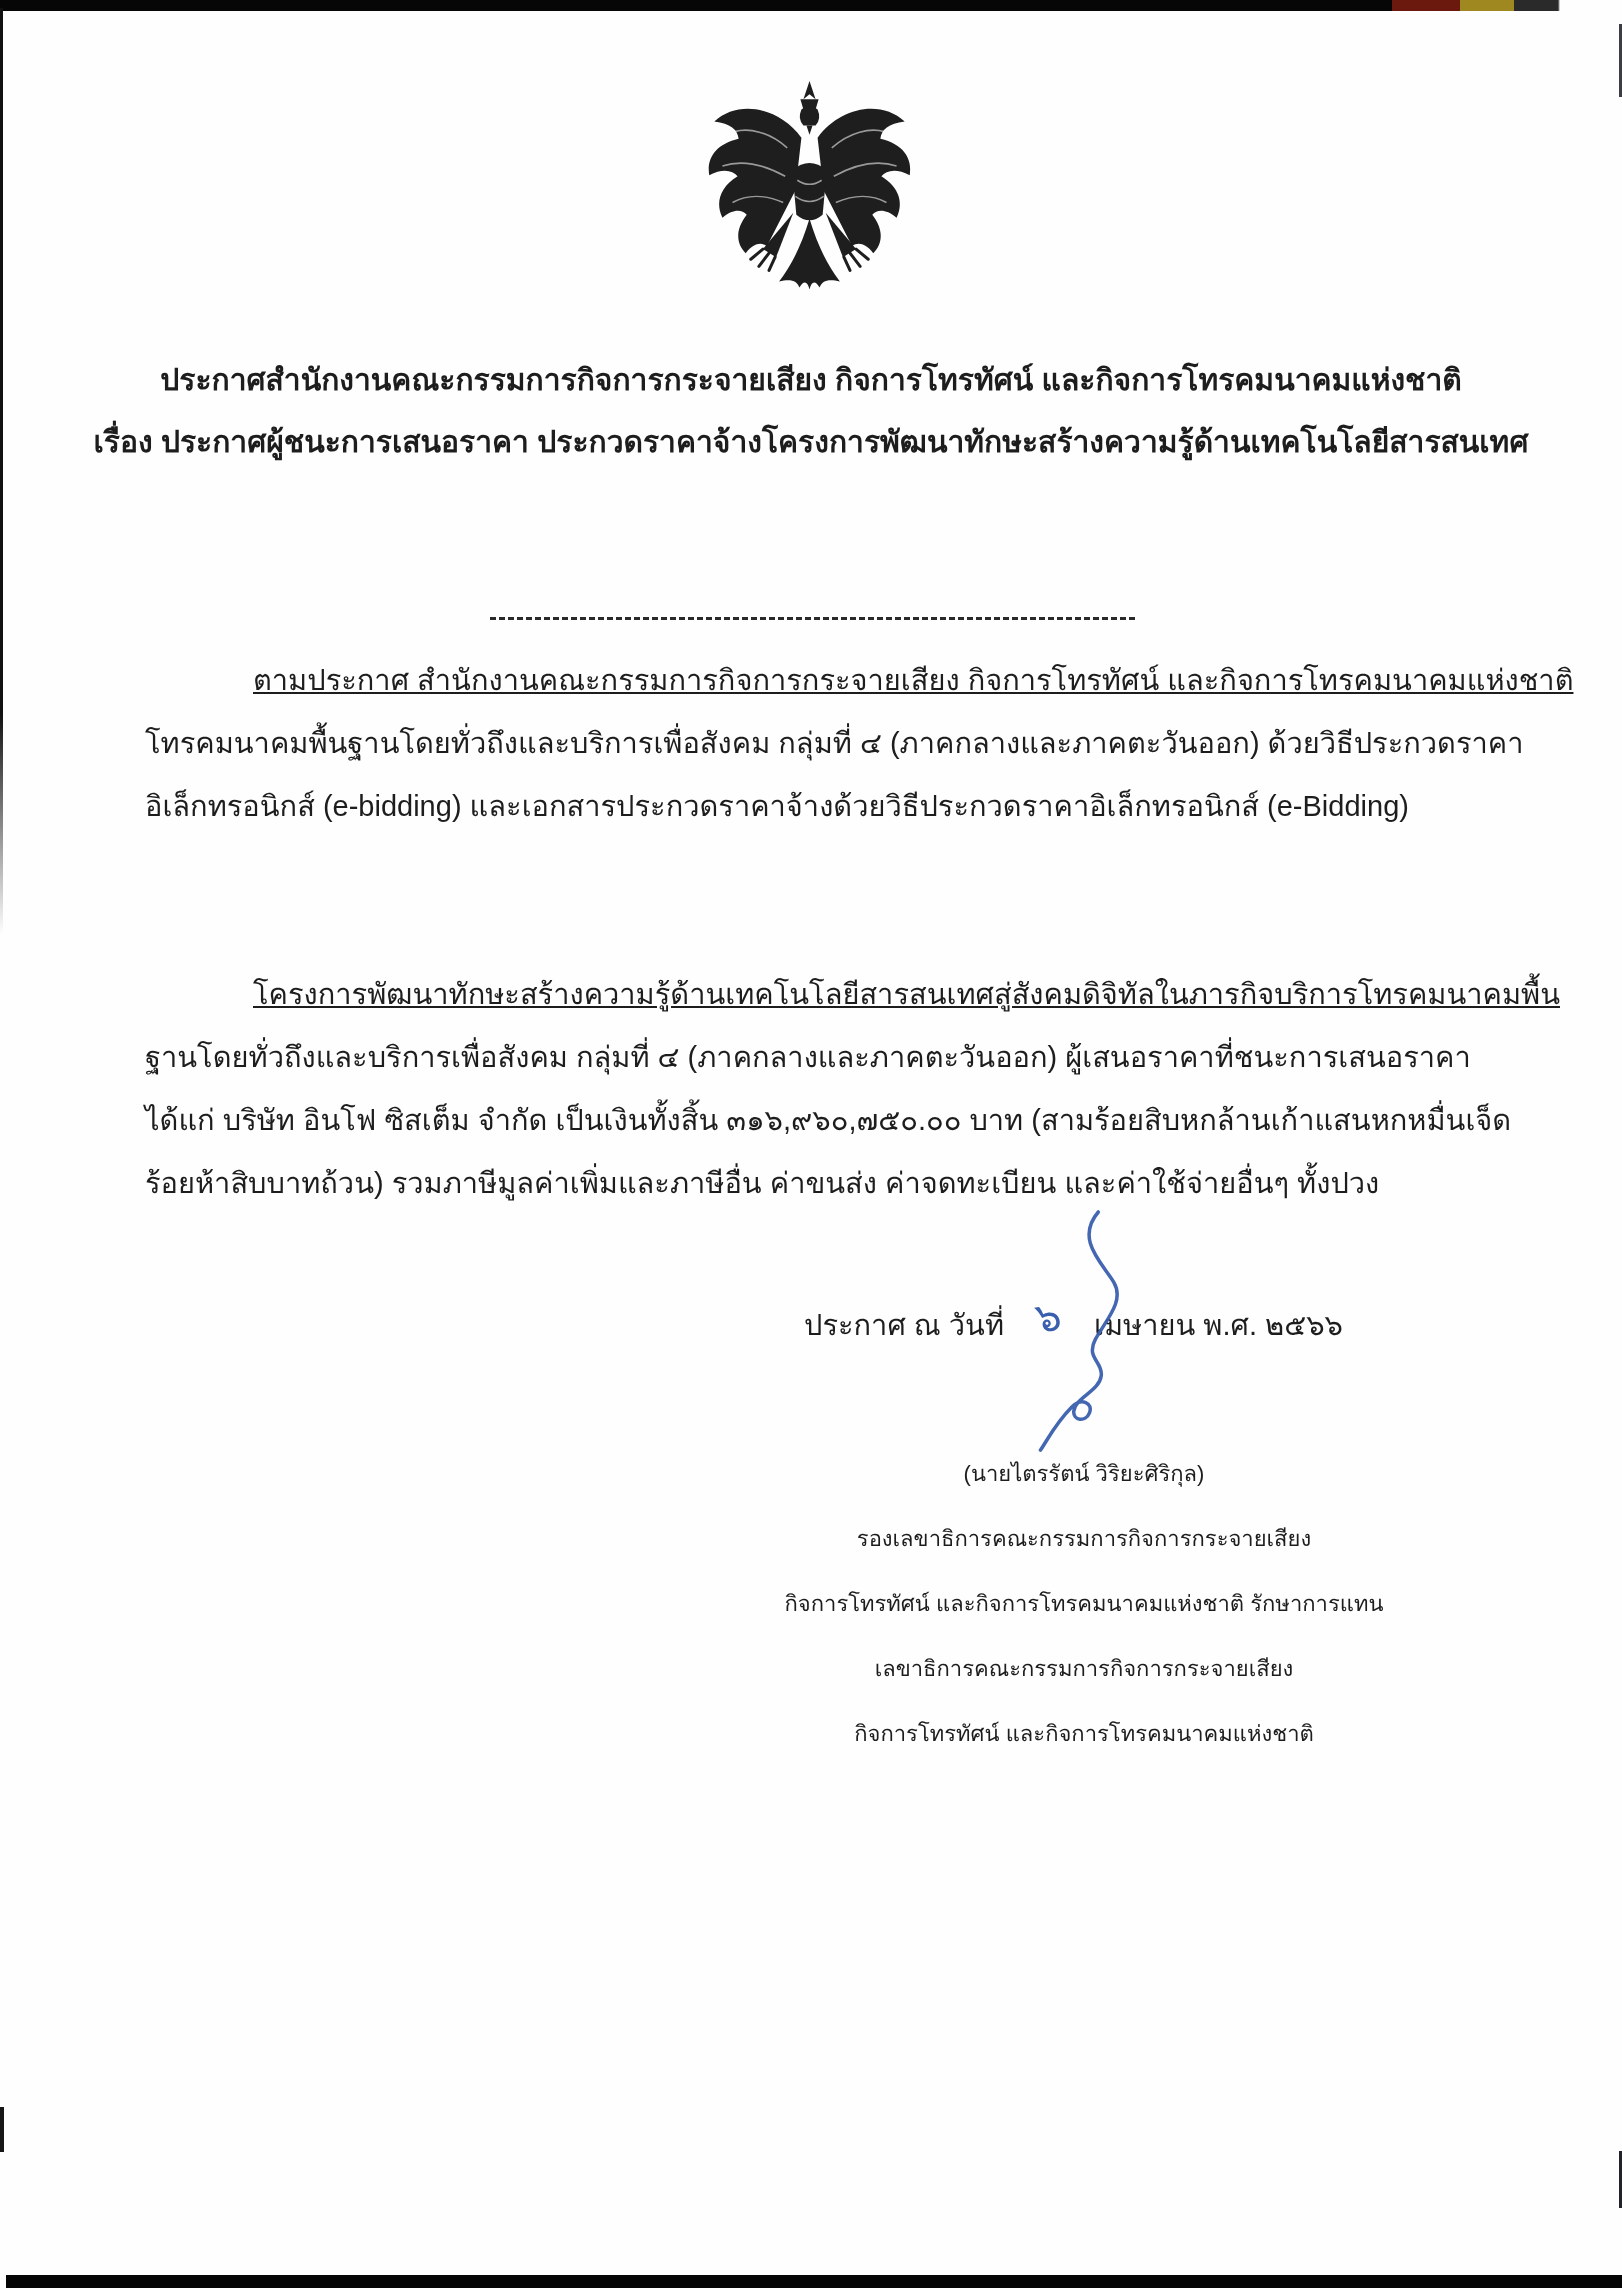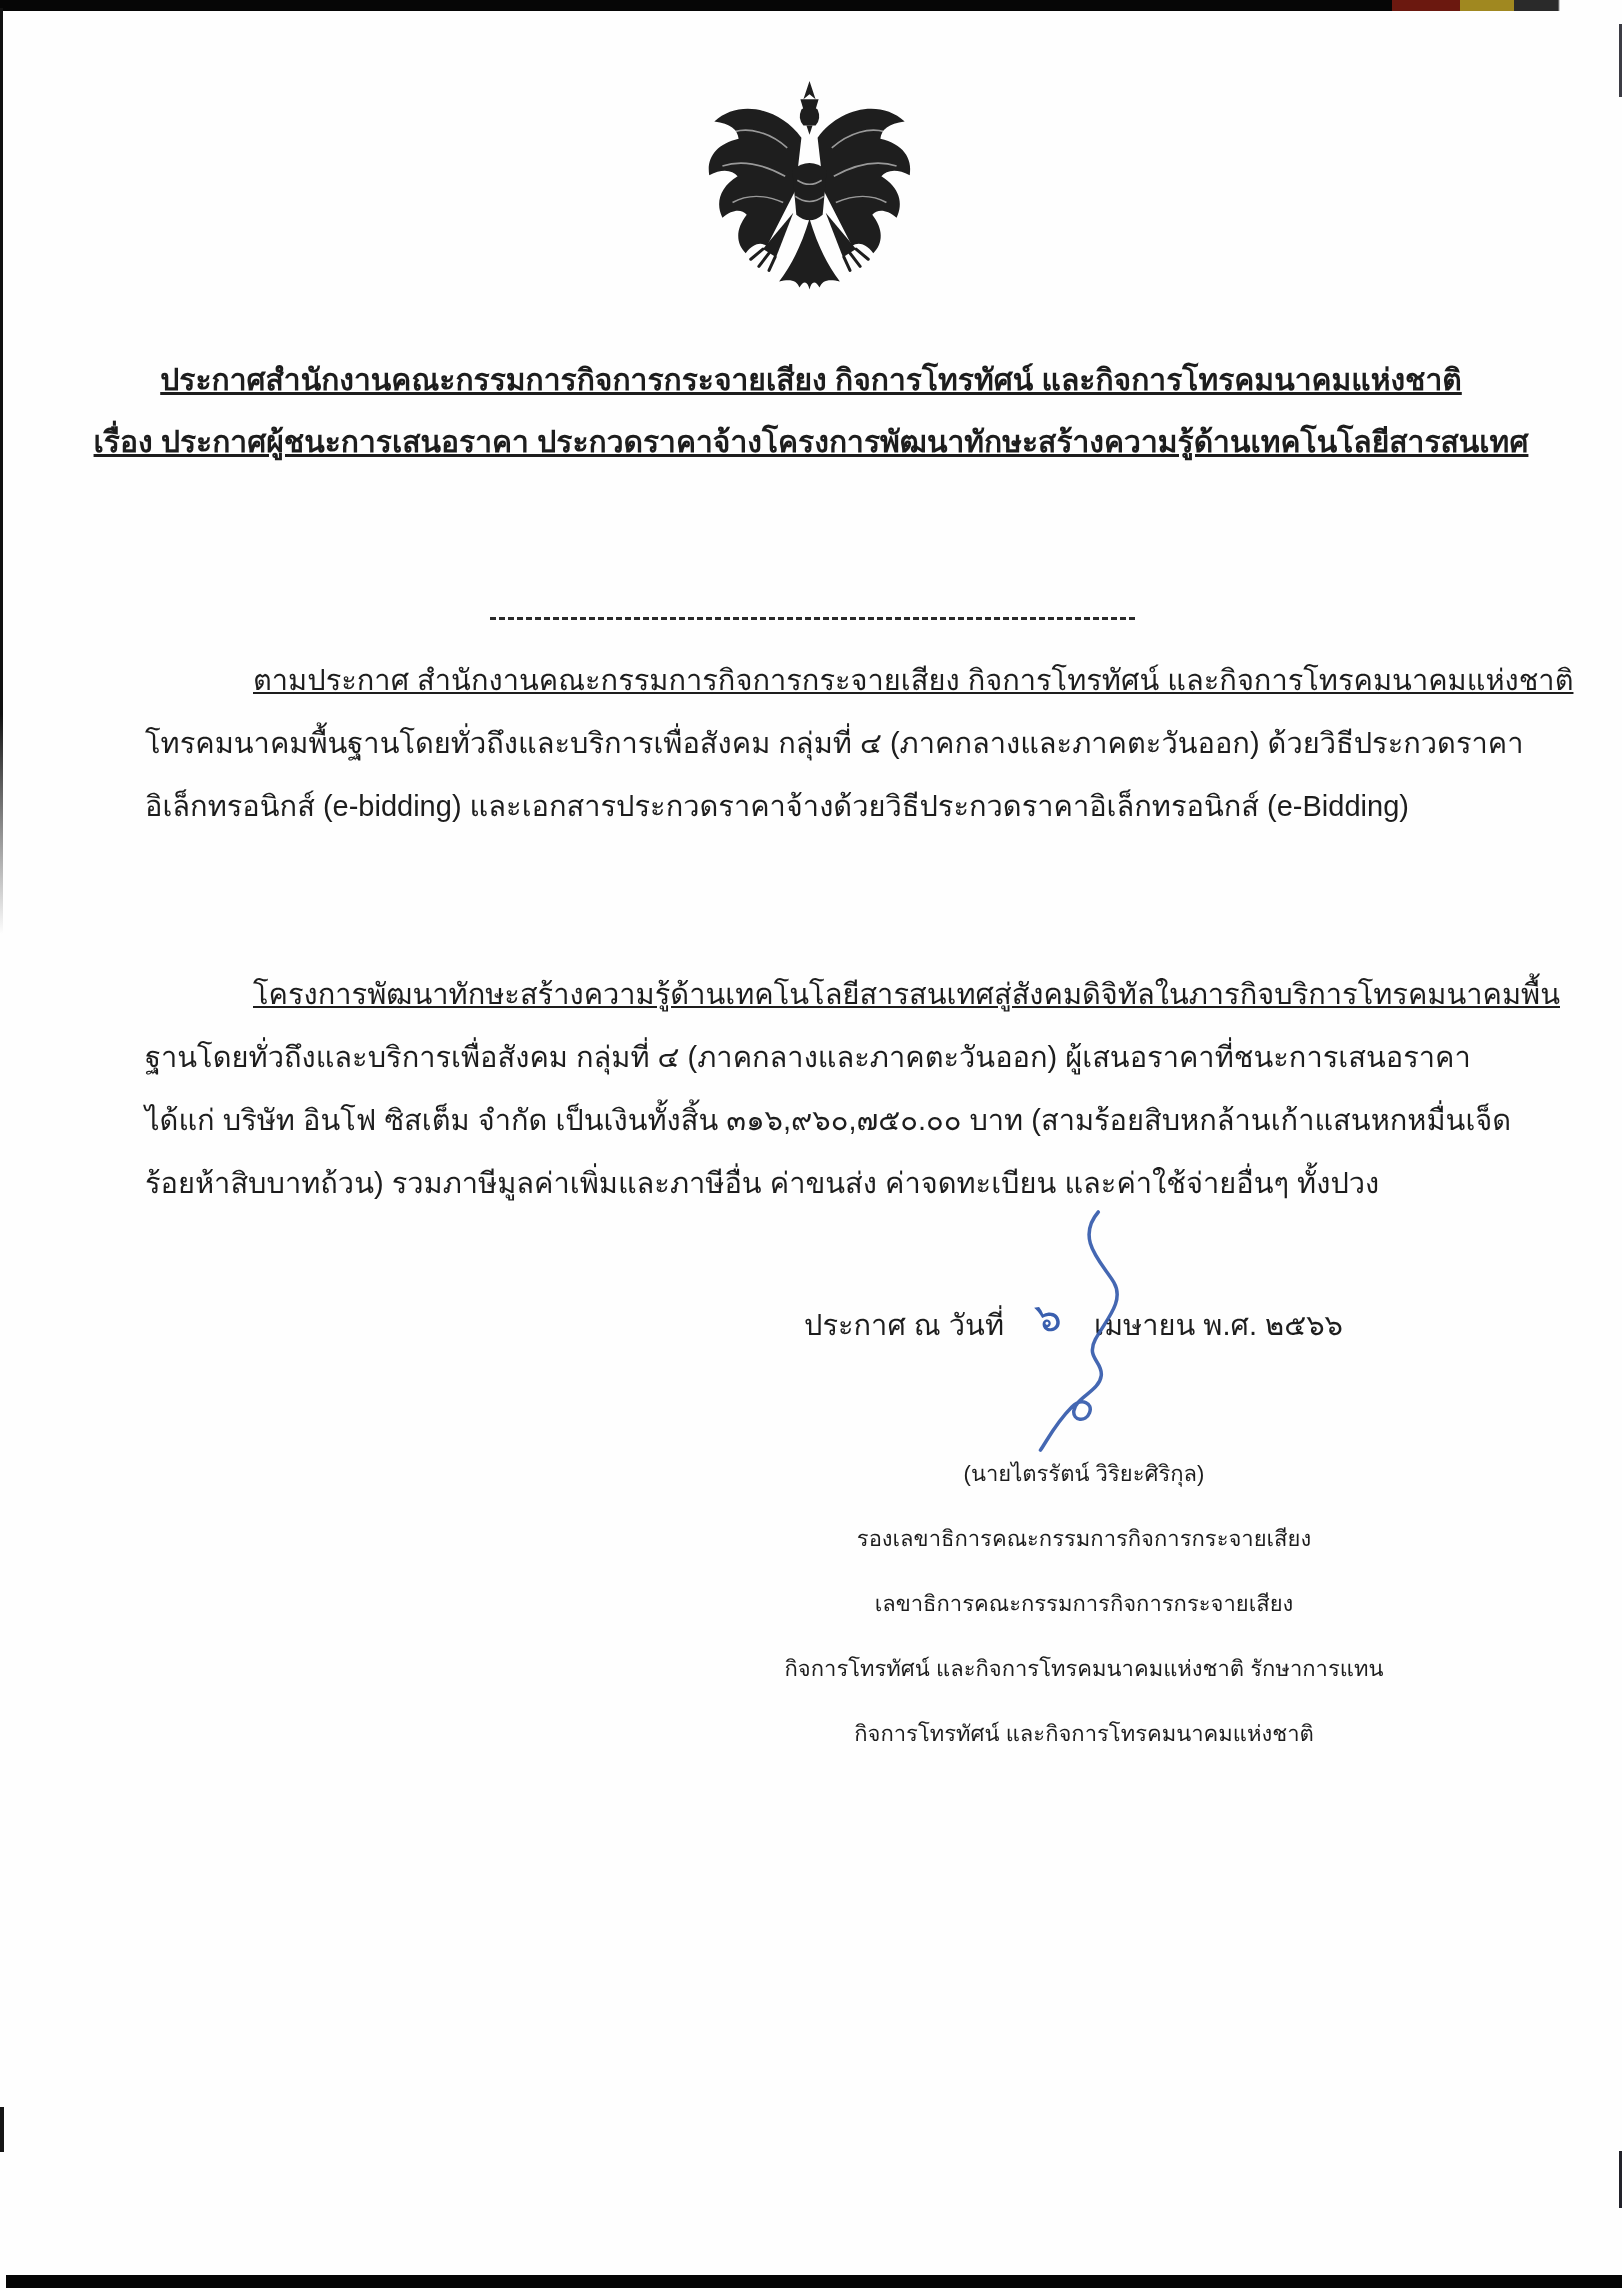--- a/index.html
+++ b/index.html
@@ -36,21 +36,21 @@
   }
 
   
   .emblem{
     position:absolute;left:688px;top:74px;width:243px;height:253px;
   }
 
   
   .title-block{
     position:absolute;left:69px;right:69px;top:349px;
-    text-align:center;font-weight:700;font-size:30px;text-decoration:underline;
+    text-align:center;font-weight:700;font-size:30px;
   }
   .title-line{height:62px;line-height:62px;white-space:nowrap;}
 
   
   .divider{
     position:absolute;left:490px;top:617px;width:645px;height:0;
     border-top:3.4px dashed #2a2a2a;
   }
 
   
@@ -181,19 +181,19 @@
              C 123 157, 141 161, 139 175
              C 137 191, 113 197, 111 211
              C 110 221, 123 223, 127 213
              C 131 203, 119 197, 109 207
              C 93 223, 85 239, 77 251" fill="none" stroke="#3a5fae" stroke-width="3.6" stroke-linecap="round" stroke-linejoin="round" opacity="0.95"></path>
   </svg>
 
   <div class="signer-block">
     <div class="signer-line">(นายไตรรัตน์ วิริยะศิริกุล)</div>
     <div class="signer-line">รองเลขาธิการคณะกรรมการกิจการกระจายเสียง</div>
+    <div class="signer-line">กิจการโทรทัศน์ และกิจการโทรคมนาคมแห่งชาติ รักษาการแทน</div>
     <div class="signer-line">เลขาธิการคณะกรรมการกิจการกระจายเสียง</div>
-    <div class="signer-line">กิจการโทรทัศน์ และกิจการโทรคมนาคมแห่งชาติ รักษาการแทน</div>
     <div class="signer-line">กิจการโทรทัศน์ และกิจการโทรคมนาคมแห่งชาติ</div>
   </div>
 
 </div>
 
 
 </body></html>

